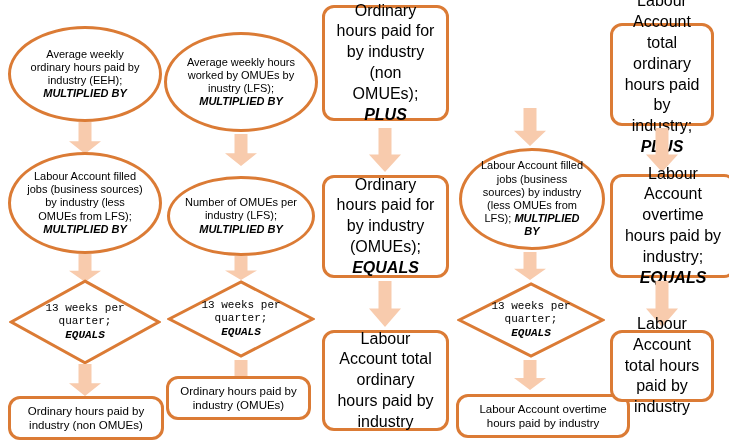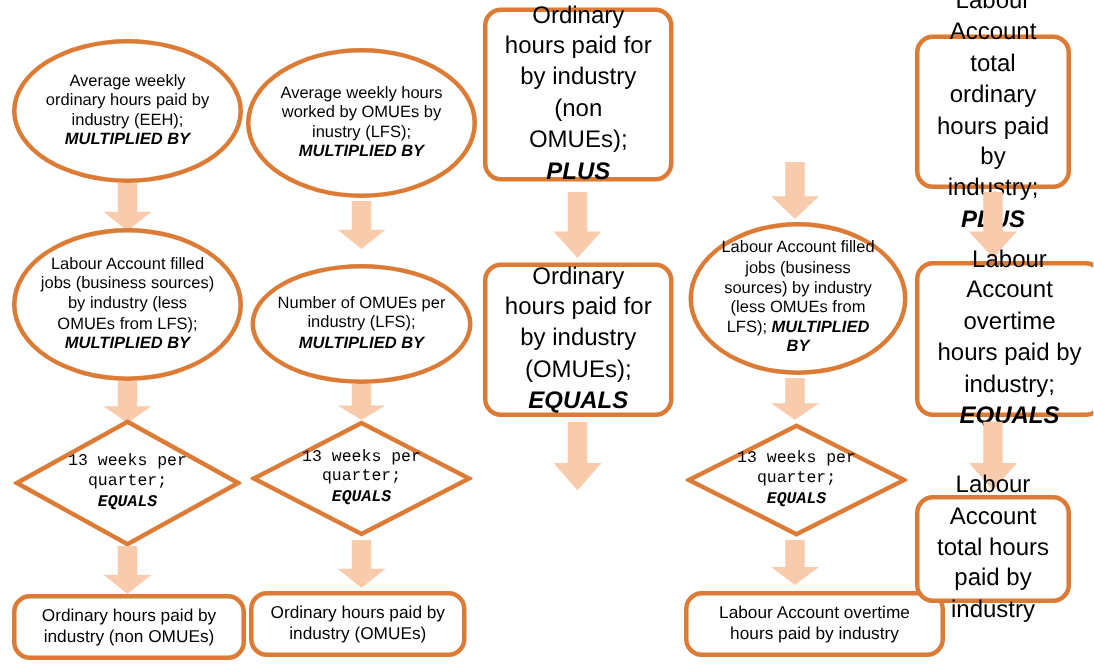--- a/index.html
+++ b/index.html
@@ -71,36 +71,39 @@
     </svg>
   <div class="node diamond" style="left:167px;top:280px;width:148px;height:78px">
     <svg class="dshape" viewBox="0 0 100 60" preserveAspectRatio="none">
         <polygon points="50,1.5 98.5,30 50,58.5 1.5,30" fill="#fff" stroke="#DB7B35" stroke-width="3" vector-effect="non-scaling-stroke"></polygon>
       </svg>
     <div class="txt"><span>13 weeks per quarter; </span><span class="op">EQUALS</span></div>
   </div>
   <svg class="arrow" style="left:225px;top:360px;width:32px;height:32px" viewBox="0 0 32 40" preserveAspectRatio="none">
       <polygon points="9.5,0 22.5,0 22.5,24 32,24 16,40 0,24 9.5,24" fill="#F8CBAD"></polygon>
     </svg>
-  <div class="node rrect" style="left:166px;top:394px;width:145px;height:44px">
+  <div class="node rrect" style="left:166px;top:376px;width:145px;height:44px">
     <div><span>Ordinary hours paid by industry (OMUEs)</span></div>
   </div>
 
   <div class="node rrect lg" style="left:322px;top:5px;width:127px;height:116px">
     <div><span>Ordinary hours paid for by industry (non OMUEs); </span><span class="op">PLUS</span></div>
   </div>
   <svg class="arrow" style="left:369px;top:128px;width:32px;height:44px" viewBox="0 0 32 40" preserveAspectRatio="none">
       <polygon points="9.5,0 22.5,0 22.5,24 32,24 16,40 0,24 9.5,24" fill="#F8CBAD"></polygon>
     </svg>
   <div class="node rrect lg" style="left:322px;top:175px;width:127px;height:103px">
     <div><span>Ordinary hours paid for by industry (OMUEs); </span><span class="op">EQUALS</span></div>
   </div>
   <svg class="arrow" style="left:369px;top:281px;width:32px;height:46px" viewBox="0 0 32 40" preserveAspectRatio="none">
       <polygon points="9.5,0 22.5,0 22.5,24 32,24 16,40 0,24 9.5,24" fill="#F8CBAD"></polygon>
     </svg>
+  <div class="node rrect lg" style="left:322px;top:330px;width:127px;height:101px">
+    <div><span>Labour Account total ordinary hours paid by industry</span></div>
+  </div>
 
   <svg class="arrow" style="left:514px;top:108px;width:32px;height:38px" viewBox="0 0 32 40" preserveAspectRatio="none">
       <polygon points="9.5,0 22.5,0 22.5,24 32,24 16,40 0,24 9.5,24" fill="#F8CBAD"></polygon>
     </svg>
   <div class="node ellipse" style="left:459px;top:148px;width:146px;height:102px">
     <div><span>Labour Account filled jobs (business sources) by industry (less OMUEs from LFS); </span><span class="op">MULTIPLIED BY</span></div>
   </div>
   <svg class="arrow" style="left:514px;top:252px;width:32px;height:28px" viewBox="0 0 32 40" preserveAspectRatio="none">
       <polygon points="9.5,0 22.5,0 22.5,24 32,24 16,40 0,24 9.5,24" fill="#F8CBAD"></polygon>
     </svg>

